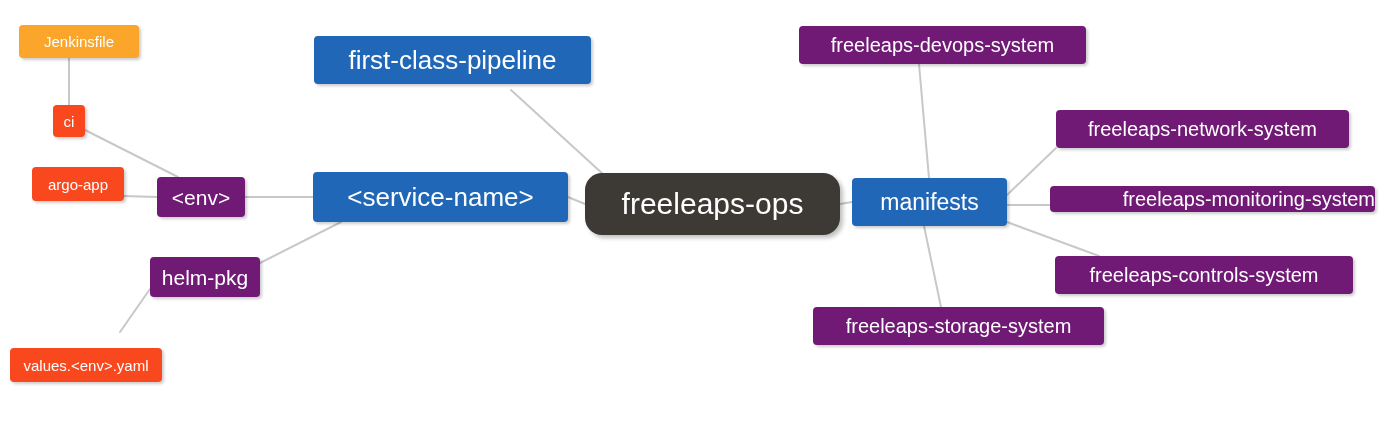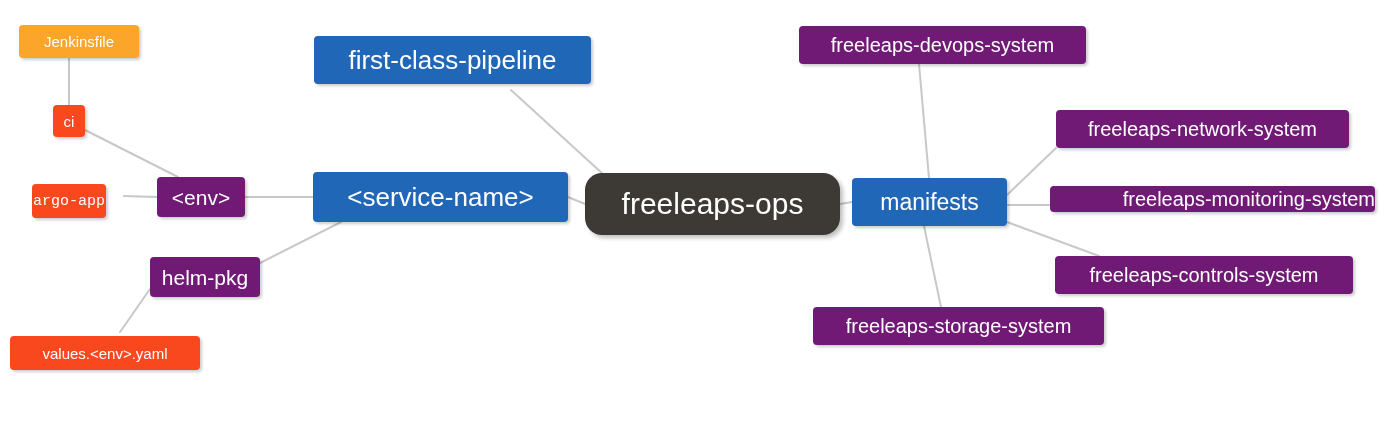--- a/index.html
+++ b/index.html
@@ -127,21 +127,21 @@
       </div>
       <div class="mm-node lvl-2" style="left: 813px; top: 307px; width: 291px; height: 38px;">
         <span>freeleaps-storage-system</span>
       </div>
       <div class="mm-node accent-orange" style="left: 19px; top: 25px; width: 120px; height: 33px;">
         <span>Jenkinsfile</span>
       </div>
       <div class="mm-node lvl-3" style="left: 53px; top: 105px; width: 32px; height: 32px;">
         <span>ci</span>
       </div>
-      <div class="mm-node lvl-3" style="left: 32px; top: 184px; width: 74px; height: 34px; font-family: Liberation Mono, monospace;">
+      <div class="mm-node lvl-3" style="left: 32px; top: 167px; width: 92px; height: 34px;">
         <span>argo-app</span>
       </div>
-      <div class="mm-node lvl-3" style="left: 10px; top: 336px; width: 190px; height: 34px;">
+      <div class="mm-node lvl-3" style="left: 10px; top: 348px; width: 152px; height: 34px;">
         <span>values.&lt;env&gt;.yaml</span>
       </div>
     </div>
 
 </div>
 
 </body></html>

